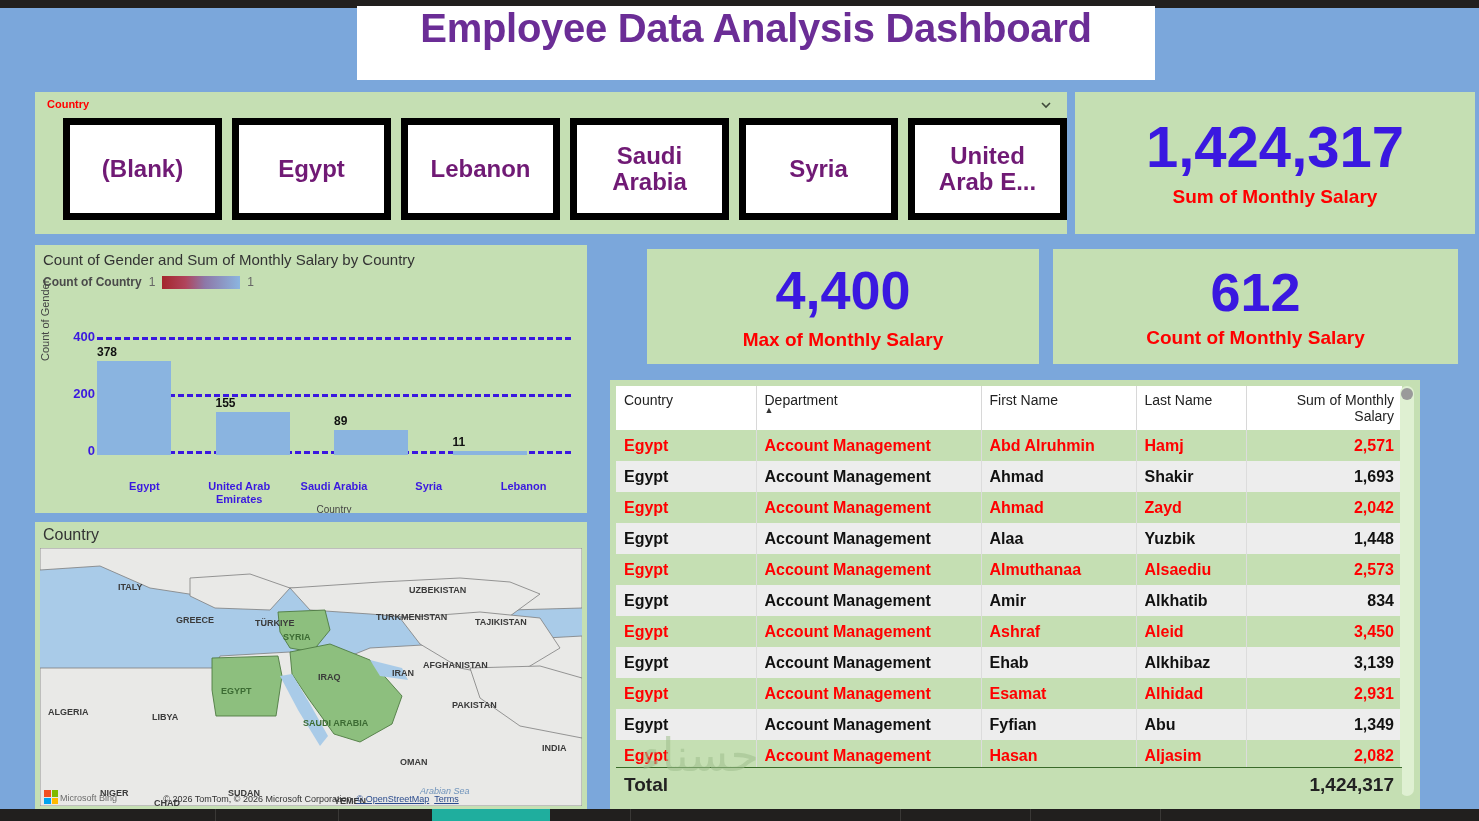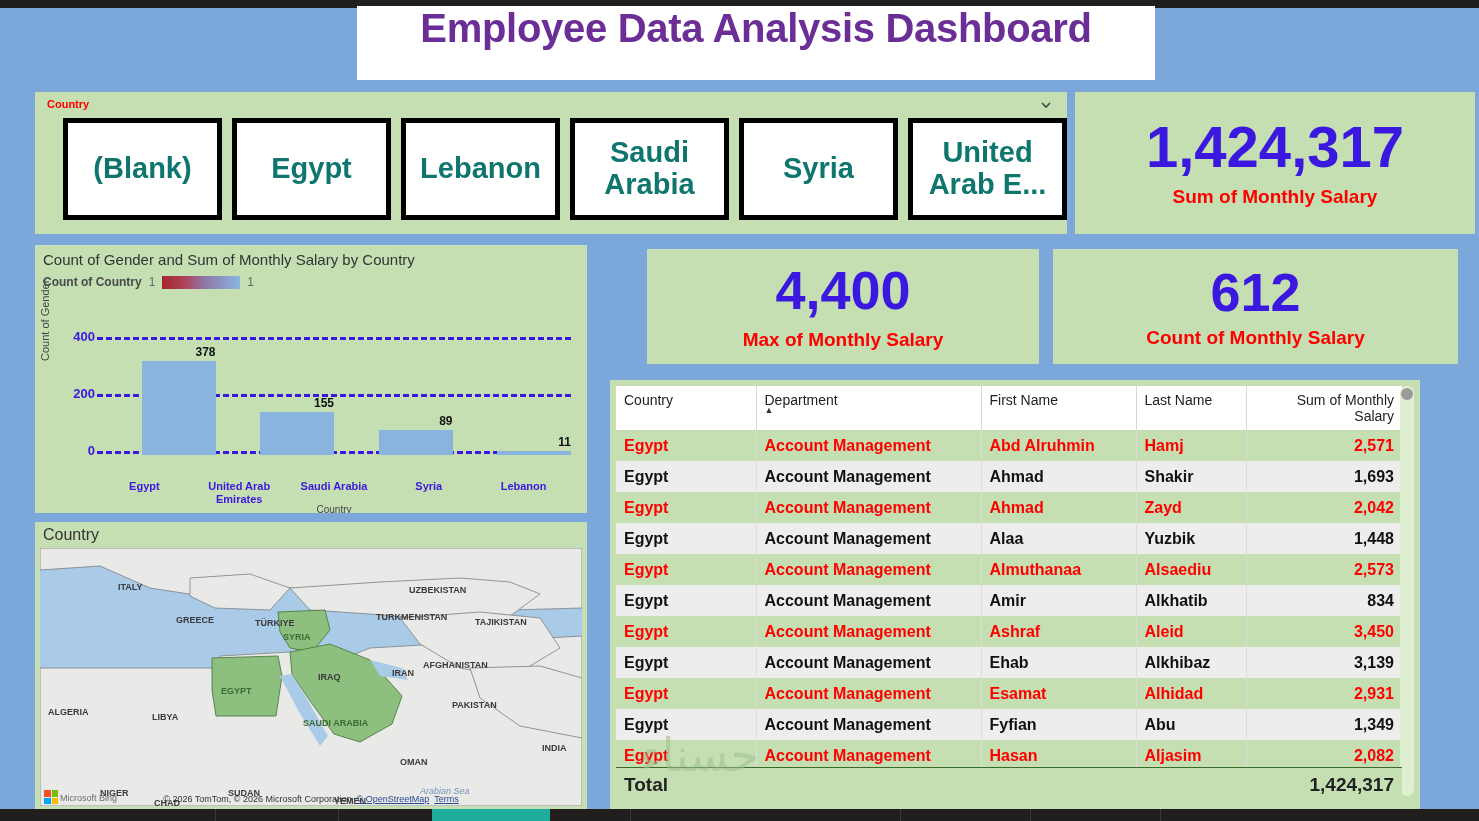--- a/index.html
+++ b/index.html
@@ -33,23 +33,23 @@
     position:absolute;left:12px;top:6px;font-size:11px;font-weight:bold;color:#ff0000;
   }
   .slicer-chev{
     position:absolute;right:14px;top:6px;width:14px;height:14px;color:#3f4a3a;
   }
   .slicer-chev svg{display:block;}
   .slicer-btns{
     position:absolute;left:28px;top:26px;display:flex;gap:10px;
   }
   .sbtn{
-    width:159px;height:102px;background:#ffffff;border:5px solid #000000;
+    width:159px;height:102px;background:#ffffff;border:7px solid #000000;
     display:flex;align-items:center;justify-content:center;text-align:center;
-    color:#0f766e;font-size:29px;font-weight:bold;line-height:1.1;padding:0 6px;
+    color:#701a75;font-size:24px;font-weight:bold;line-height:1.1;padding:0 6px;
     box-sizing:border-box;
   }
 
   
   .kpi{background:#c5dfb3;display:flex;flex-direction:column;align-items:center;justify-content:center;}
   .kpi .val{color:#3a18e0;font-weight:bold;line-height:1;}
   .kpi .lbl{color:#ff0000;font-weight:bold;}
 
   #kpi-sum{position:absolute;left:1075px;top:92px;width:400px;height:142px;}
   #kpi-sum .val{font-size:58px;}
@@ -75,21 +75,21 @@
   .legend .grad{width:78px;height:13px;background:linear-gradient(90deg,#a4262c 0%,#b0445c 30%,#8d78a8 55%,#8bb5e0 100%);}
 
   .plot{position:absolute;left:0;top:56px;width:552px;height:212px;}
   .yaxis-label{
     position:absolute;left:4px;top:60px;font-size:11px;color:#444;
     transform:rotate(-90deg);transform-origin:left top;white-space:nowrap;
   }
   .ytick{position:absolute;left:18px;width:42px;text-align:right;font-size:13px;font-weight:bold;color:#3a18e0;}
   .gridline{position:absolute;left:62px;width:474px;height:0;border-top:3px dashed #3a18e0;}
   .bars{position:absolute;left:62px;bottom:58px;width:474px;height:110px;display:flex;align-items:flex-end;}
-  .bargroup{flex:1;display:flex;flex-direction:column;align-items:flex-end;justify-content:flex-end;height:100%;position:relative;}
+  .bargroup{flex:1;display:flex;flex-direction:column;align-items:flex-start;justify-content:flex-end;height:100%;position:relative;}
   .barval{font-size:12px;font-weight:bold;color:#111;margin-bottom:2px;}
   .bar{width:74px;background:#8ab4e0;}
   .xlabels{position:absolute;left:62px;bottom:6px;width:474px;display:flex;}
   .xlab{flex:1;text-align:center;font-size:11px;font-weight:bold;color:#3a18e0;line-height:1.25;}
   .xaxis-title{position:absolute;left:62px;bottom:-2px;width:474px;text-align:center;font-size:10px;color:#444;}
 
   
   .map-card{position:absolute;left:35px;top:522px;width:552px;height:287px;background:#c5dfb3;overflow:hidden;}
   .map-title{position:absolute;left:8px;top:4px;font-size:16px;color:#333;}
   .map-canvas{position:absolute;left:5px;top:26px;width:542px;height:258px;background:#eab308;overflow:hidden;}

